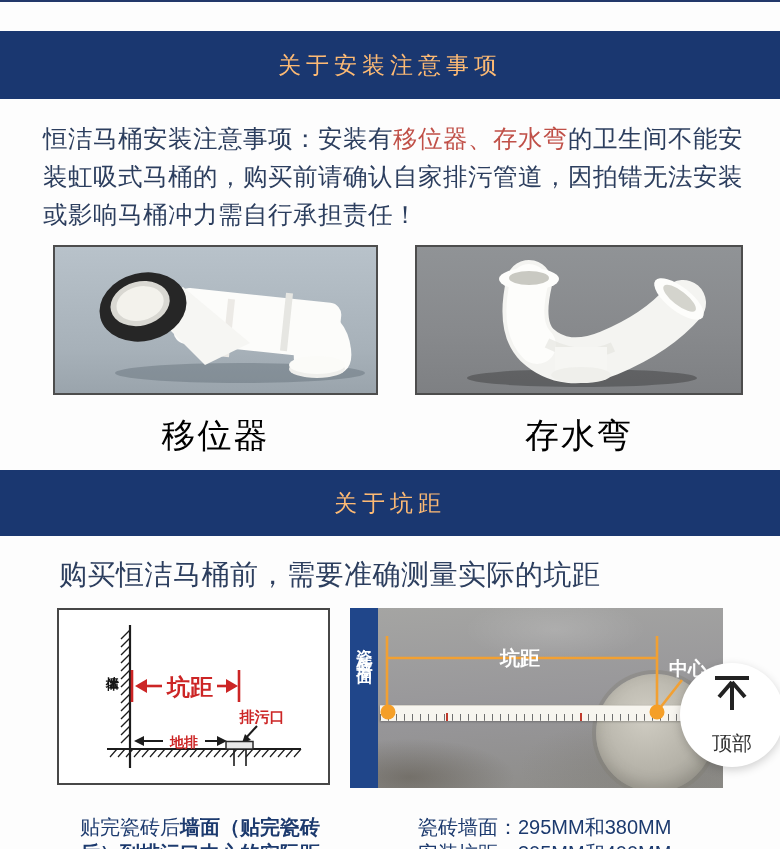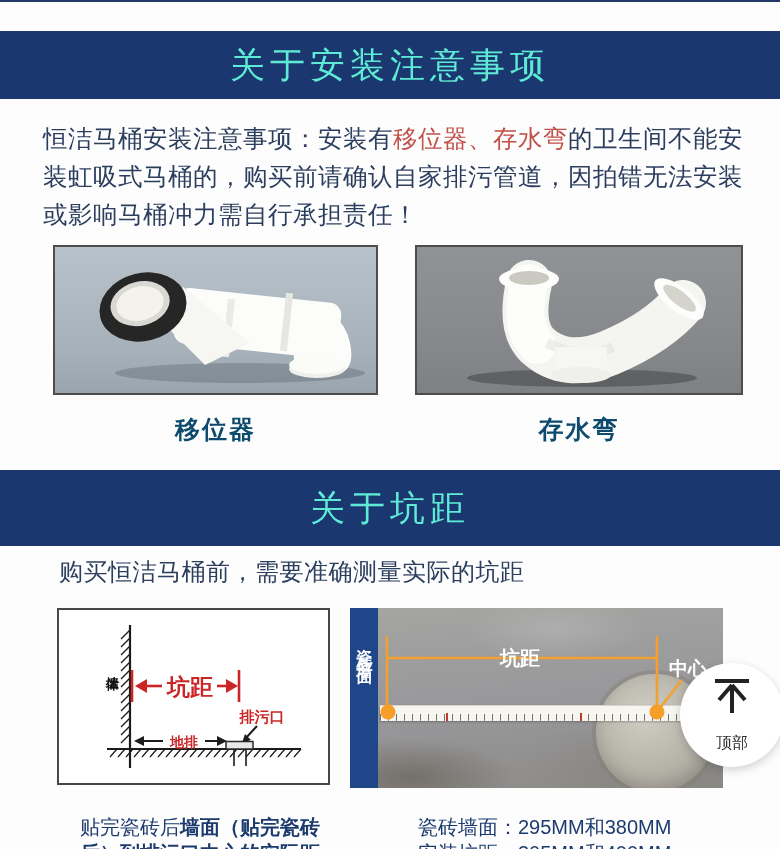--- a/index.html
+++ b/index.html
@@ -3,37 +3,37 @@
 <meta charset="utf-8">
 <style>
   html,body{margin:0;padding:0;background:#fff;}
   body{font-family:"Liberation Sans","DejaVu Sans",sans-serif;}
   #page{position:relative;width:780px;height:849px;background:#fdfdfd;overflow:hidden;}
 
   .top-border{position:absolute;left:0;top:0;width:780px;height:2px;background:#22386a;}
 
   .banner{position:absolute;left:0;width:780px;height:68px;background:#1a3770;
           display:flex;align-items:center;justify-content:center;}
-  .banner .banner-title{color:#5eead4;font-size:35px;letter-spacing:5px;font-weight:500;}
+  .banner .banner-title{color:#fdba74;font-size:23px;letter-spacing:5px;font-weight:500;}
   #banner1{top:31px;}
-  #banner2{top:470px;height:76px;}
+  #banner2{top:470px;height:66px;}
 
   .notice{position:absolute;left:43px;top:95px;width:712px;font-size:24.5px;
           line-height:38px;color:#2c3e5e;font-weight:500;letter-spacing:0.5px;}
   .notice .hl{color:#c05048;}
 
   .fig{position:absolute;top:245px;height:150px;border:2px solid #4d4d4d;box-sizing:border-box;overflow:hidden;}
   #fig-shifter{left:53px;width:325px;background:linear-gradient(180deg,#b8c2ca 0%,#a7b1b9 70%,#9aa4ac 100%);}
   #fig-ptrap{left:415px;width:328px;background:linear-gradient(180deg,#909396 0%,#87898c 60%,#7e8083 100%);}
 
-  .fig-label{position:absolute;top:413px;text-align:center;font-size:25px;color:#0c4a6e;font-weight:700;letter-spacing:2px;}
+  .fig-label{position:absolute;top:413px;text-align:center;font-size:34px;color:#000000;font-weight:400;letter-spacing:2px;}
   #label-shifter{left:53px;width:325px;}
   #label-ptrap{left:415px;width:328px;}
 
-  .intro{position:absolute;left:59px;top:556px;font-size:24px;color:#2c3e5e;font-weight:500;letter-spacing:0.5px;}
+  .intro{position:absolute;left:59px;top:556px;font-size:28px;color:#2c3e5e;font-weight:500;letter-spacing:0.5px;}
 
   #diagram{position:absolute;left:57px;top:608px;width:273px;height:177px;background:#fff;
            border:2px solid #474747;box-sizing:border-box;}
   #diagram .wall-label{position:absolute;left:44px;top:56px;writing-mode:vertical-rl;
            font-size:13px;font-weight:700;color:#141414;letter-spacing:2px;}
 
   #photo{position:absolute;left:350px;top:608px;width:373px;height:180px;overflow:hidden;
          background:
           radial-gradient(ellipse 150px 55px at 16% 94%, rgba(72,64,50,.40), transparent 70%),
           radial-gradient(ellipse 130px 45px at 55% 12%, rgba(255,255,255,.14), transparent 70%),
@@ -58,21 +58,21 @@
 
   .caption{position:absolute;top:794px;font-size:20px;line-height:26px;color:#1c3a6e;}
   #caption-left{left:80px;width:272px;font-weight:500;}
   #caption-left .b{font-weight:800;}
   #caption-right{left:418px;width:340px;font-weight:500;}
   #caption-right .b{font-weight:400;}
 
   #top-btn{position:absolute;left:680px;top:663px;width:104px;height:104px;border-radius:50%;
            background:#fff;box-shadow:0 3px 10px rgba(0,0,0,.18);cursor:pointer;
            display:flex;flex-direction:column;align-items:center;justify-content:center;}
-  #top-btn .btn-label{font-size:16px;color:#2f2f2f;margin-top:18px;}
+  #top-btn .btn-label{font-size:20px;color:#2f2f2f;margin-top:18px;}
 
   svg text{font-family:"Liberation Sans","DejaVu Sans",sans-serif;}
 </style>
 </head>
 <body>
 
 <div id="page">
 
   <div class="top-border"></div>
 

